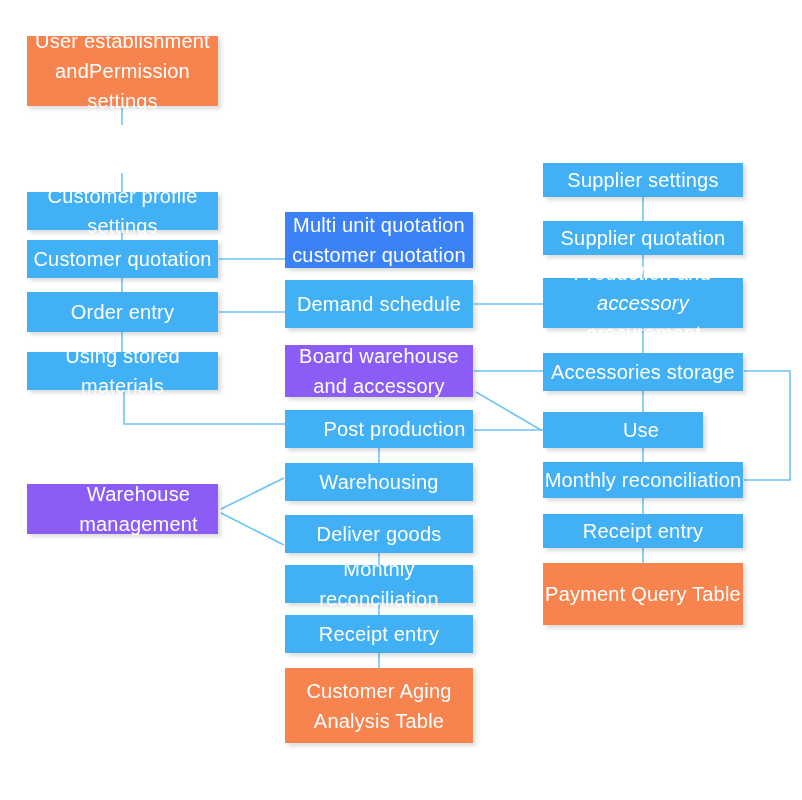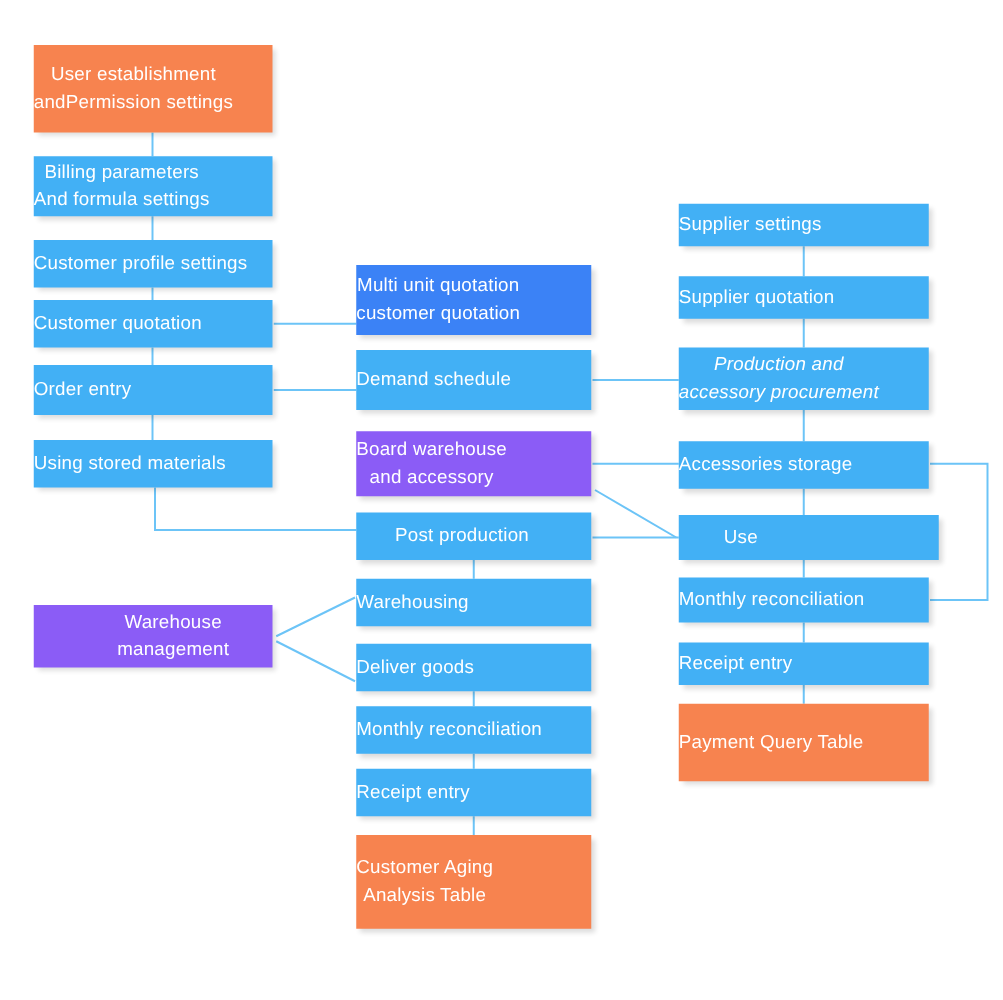--- a/index.html
+++ b/index.html
@@ -5,24 +5,24 @@
   html,body{margin:0;padding:0;background:#ffffff;}
   body{width:802px;height:800px;overflow:hidden;
        font-family:"Liberation Sans","DejaVu Sans",sans-serif;}
   #canvas{position:relative;width:802px;height:800px;}
 
   svg#wires{position:absolute;left:0;top:0;width:802px;height:800px;}
 
   .node{
     position:absolute;
     box-sizing:border-box;
-    display:flex;align-items:center;
+    display:flex;align-items:center;justify-content:center;
     text-align:center;
     color:#ffffff;
-    font-size:15px;
+    font-size:20px;
     line-height:1.5;
     letter-spacing:.2px;
     white-space:pre-line;
     box-shadow:3px 3px 4px rgba(0,0,0,.14);
     z-index:2;
   }
   .blue{background:#42b0f5;}
   .teal{background:#3b82f6;}
   .navy{background:#8b5cf6;}
   .orange{background:#f7834f;}
@@ -68,22 +68,20 @@
       <line x1="643" y1="498" x2="643" y2="514"></line>
       <line x1="643" y1="548" x2="643" y2="563"></line>
 
       <path d="M744 371 L790 371 L790 480 L744 480"></path>
     </g>
   </svg>
 
   <div class="node orange" style="left:27px;top:36px;width:191px;height:70px;"><span>User establishment
 andPermission settings</span></div>
 
-  <div class="node blue" style="left:27px;top:125px;width:191px;height:48px;"><span>Billing parameters
-And formula settings</span></div>
 
   <div class="node blue clip" style="left:27px;top:192px;width:191px;height:38px;"><span>Customer profile settings</span></div>
 
   <div class="node blue" style="left:27px;top:240px;width:191px;height:38px;"><span>Customer quotation</span></div>
 
   <div class="node blue" style="left:27px;top:292px;width:191px;height:40px;"><span>Order entry</span></div>
 
   <div class="node blue" style="left:27px;top:352px;width:191px;height:38px;"><span>Using stored materials</span></div>
 
   <div class="node navy clip" style="left:27px;top:484px;width:191px;height:50px;padding-left:32px;"><span>Warehouse management</span></div>
@@ -111,21 +109,21 @@
 
   <div class="node blue" style="left:543px;top:163px;width:200px;height:34px;"><span>Supplier settings</span></div>
 
   <div class="node blue" style="left:543px;top:221px;width:200px;height:34px;"><span>Supplier quotation</span></div>
 
   <div class="node blue" style="left:543px;top:278px;width:200px;height:50px;font-style:italic;"><span>Production and
 accessory procurement</span></div>
 
   <div class="node blue" style="left:543px;top:353px;width:200px;height:38px;"><span>Accessories storage</span></div>
 
-  <div class="node blue" style="left:543px;top:412px;width:208px;height:36px;padding-left:36px;"><span>Use</span></div>
+  <div class="node blue" style="left:543px;top:412px;width:160px;height:36px;padding-left:36px;"><span>Use</span></div>
 
   <div class="node blue" style="left:543px;top:462px;width:200px;height:36px;"><span>Monthly reconciliation</span></div>
 
   <div class="node blue" style="left:543px;top:514px;width:200px;height:34px;"><span>Receipt entry</span></div>
 
   <div class="node orange" style="left:543px;top:563px;width:200px;height:62px;"><span>Payment Query Table</span></div>
 
 </div>
 
 </body></html>

